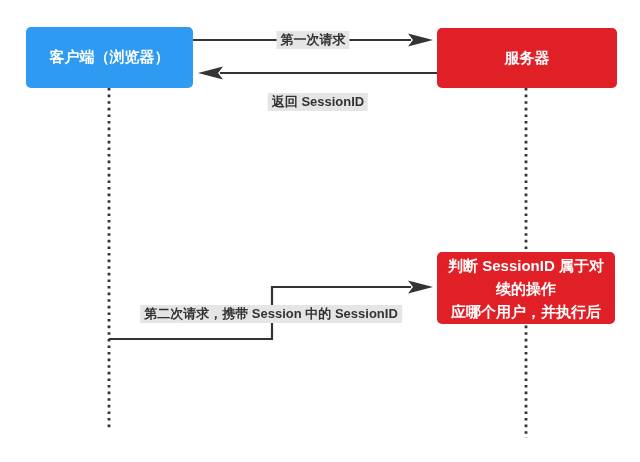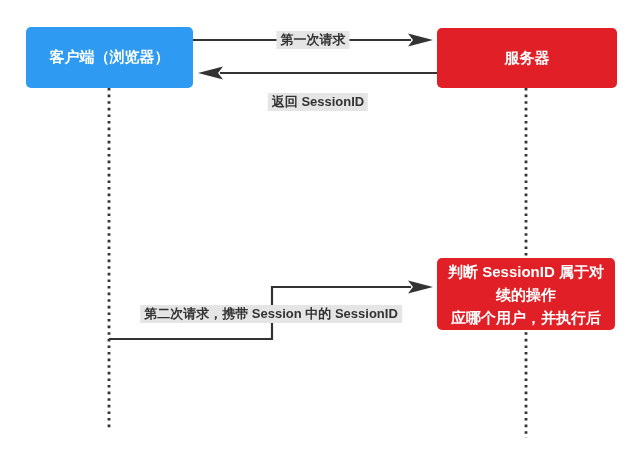--- a/index.html
+++ b/index.html
@@ -37,21 +37,21 @@
   }
   .node-server {
     left: 437px; top: 28px;
     width: 180px; height: 60px;
     background: var(--server-red, #E01F26);
     font-size: 15px;
     line-height: 22px;
     text-align: center;
   }
   .node-process {
-    left: 437px; top: 258px;
+    left: 437px; top: 252px;
     width: 178px; height: 72px;
     background: var(--server-red, #E01F26);
     font-size: 15px;
     line-height: 23px;
   }
   .edge-label {
     position: absolute;
     transform: translate(-50%, -50%);
     background: #e5e5e5;
     padding: 0 4px;

